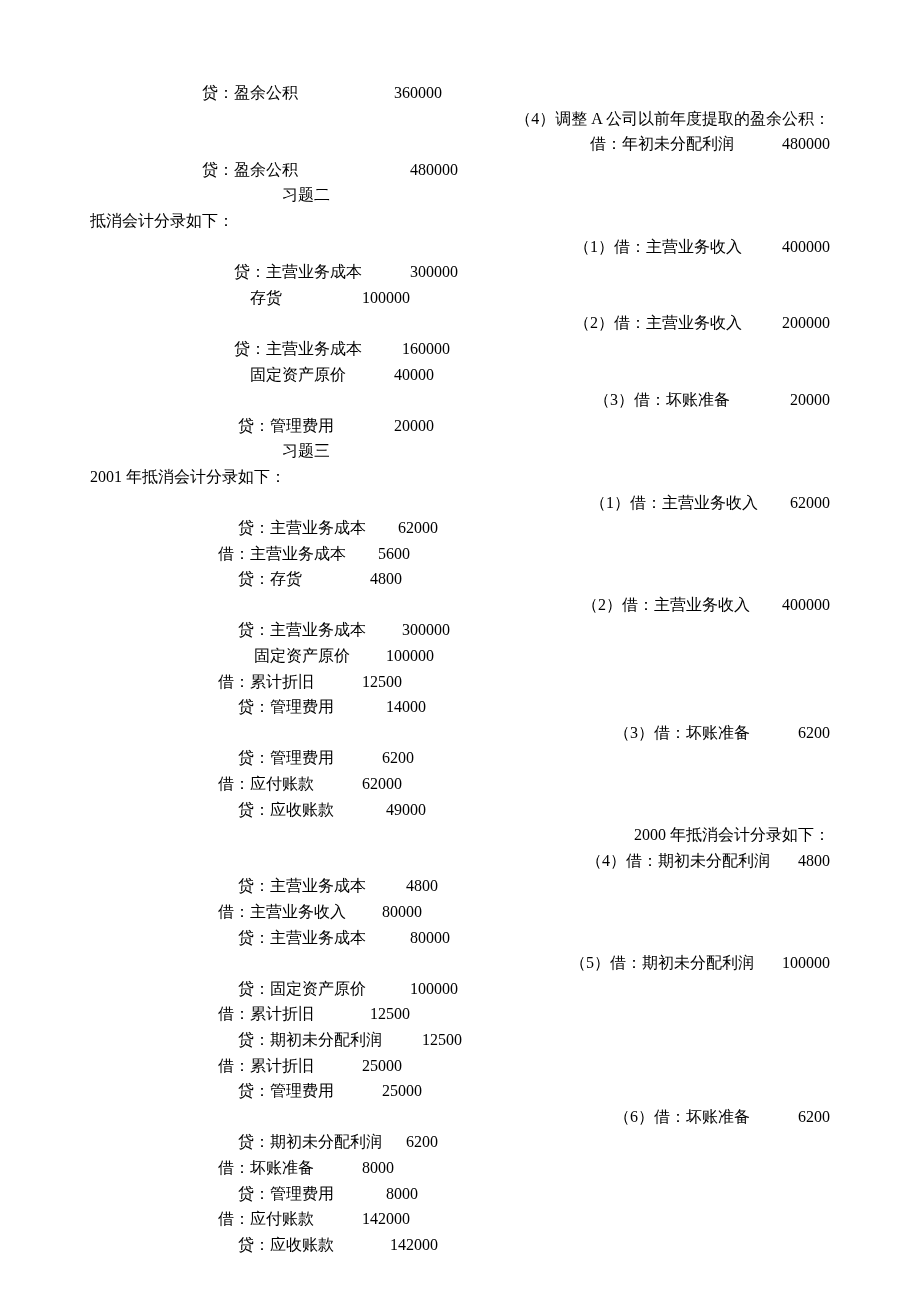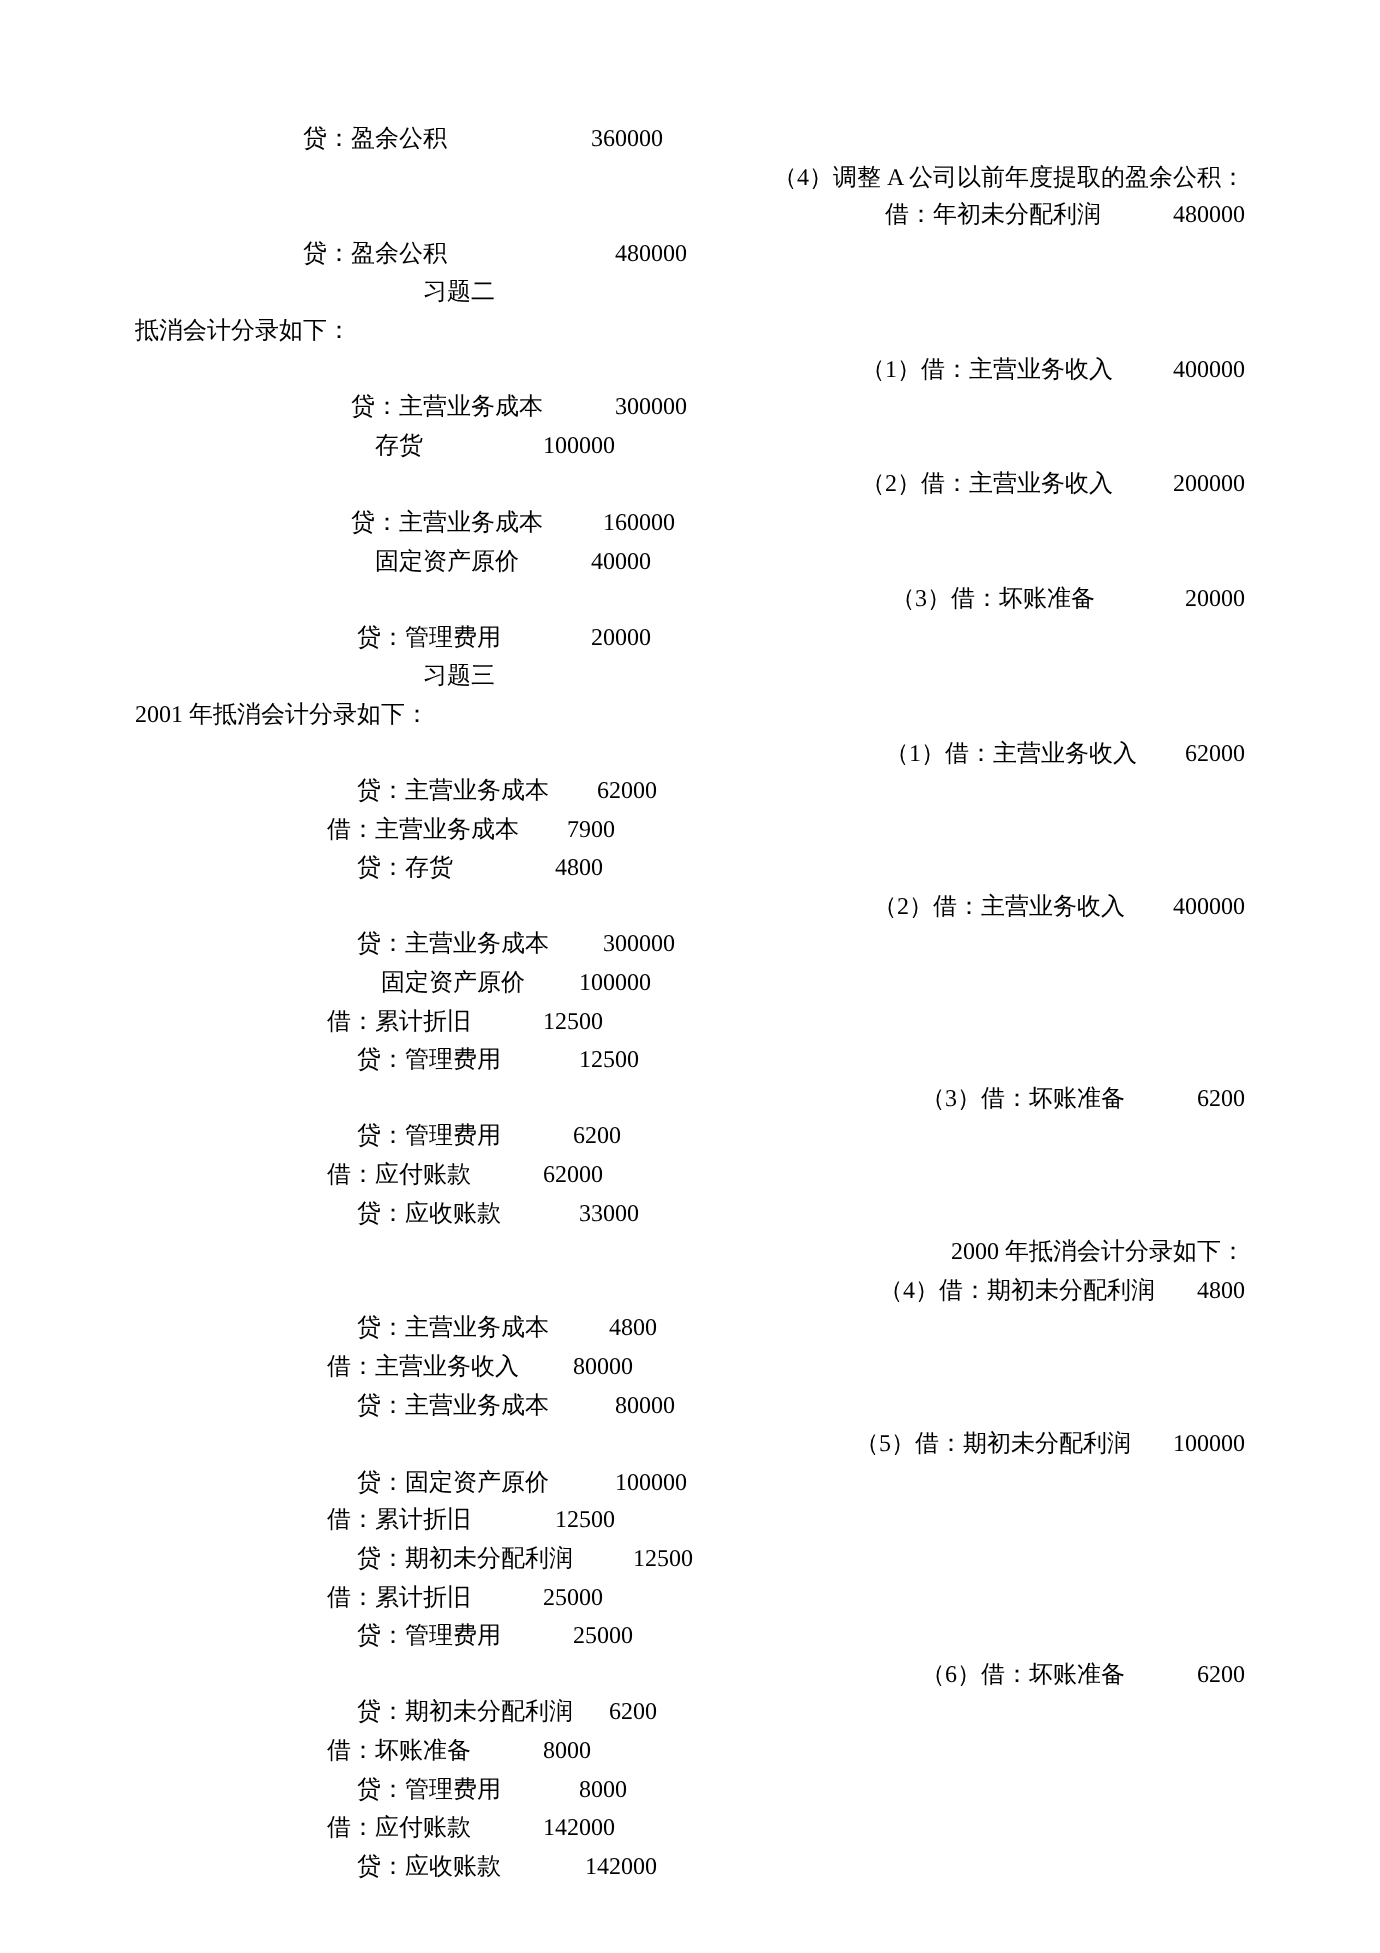--- a/index.html
+++ b/index.html
@@ -33,31 +33,31 @@
 <div class="line ind3">            存货                    100000</div>
 <div class="line ind1">（2）借：主营业务收入          200000</div>
 <div class="line ind3">        贷：主营业务成本          160000</div>
 <div class="line ind3">            固定资产原价            40000</div>
 <div class="line ind1">（3）借：坏账准备               20000</div>
 <div class="line ind3">         贷：管理费用               20000</div>
 <div class="line sec-title">习题三</div>
 <div class="line">2001 年抵消会计分录如下：</div>
 <div class="line ind1">（1）借：主营业务收入        62000</div>
 <div class="line ind3">         贷：主营业务成本        62000</div>
-<div class="line ind3">    借：主营业务成本        7900</div>
+<div class="line ind3">    借：主营业务成本        5600</div>
 <div class="line ind3">         贷：存货                 4800</div>
 <div class="line ind1">（2）借：主营业务收入        400000</div>
 <div class="line ind3">         贷：主营业务成本         300000</div>
 <div class="line ind3">             固定资产原价         100000</div>
 <div class="line ind3">    借：累计折旧            12500</div>
-<div class="line ind3">         贷：管理费用             12500</div>
+<div class="line ind3">         贷：管理费用             14000</div>
 <div class="line ind1">（3）借：坏账准备            6200</div>
 <div class="line ind3">         贷：管理费用            6200</div>
 <div class="line ind3">    借：应付账款            62000</div>
-<div class="line ind3">         贷：应收账款             33000</div>
+<div class="line ind3">         贷：应收账款             49000</div>
 <div class="line ind1">    2000 年抵消会计分录如下：</div>
 <div class="line ind1">（4）借：期初未分配利润       4800</div>
 <div class="line ind3">         贷：主营业务成本          4800</div>
 <div class="line ind3">    借：主营业务收入         80000</div>
 <div class="line ind3">         贷：主营业务成本           80000</div>
 <div class="line ind1">（5）借：期初未分配利润       100000</div>
 <div class="line ind3">         贷：固定资产原价           100000</div>
 <div class="line ind3">    借：累计折旧              12500</div>
 <div class="line ind3">         贷：期初未分配利润          12500</div>
 <div class="line ind3">    借：累计折旧            25000</div>

